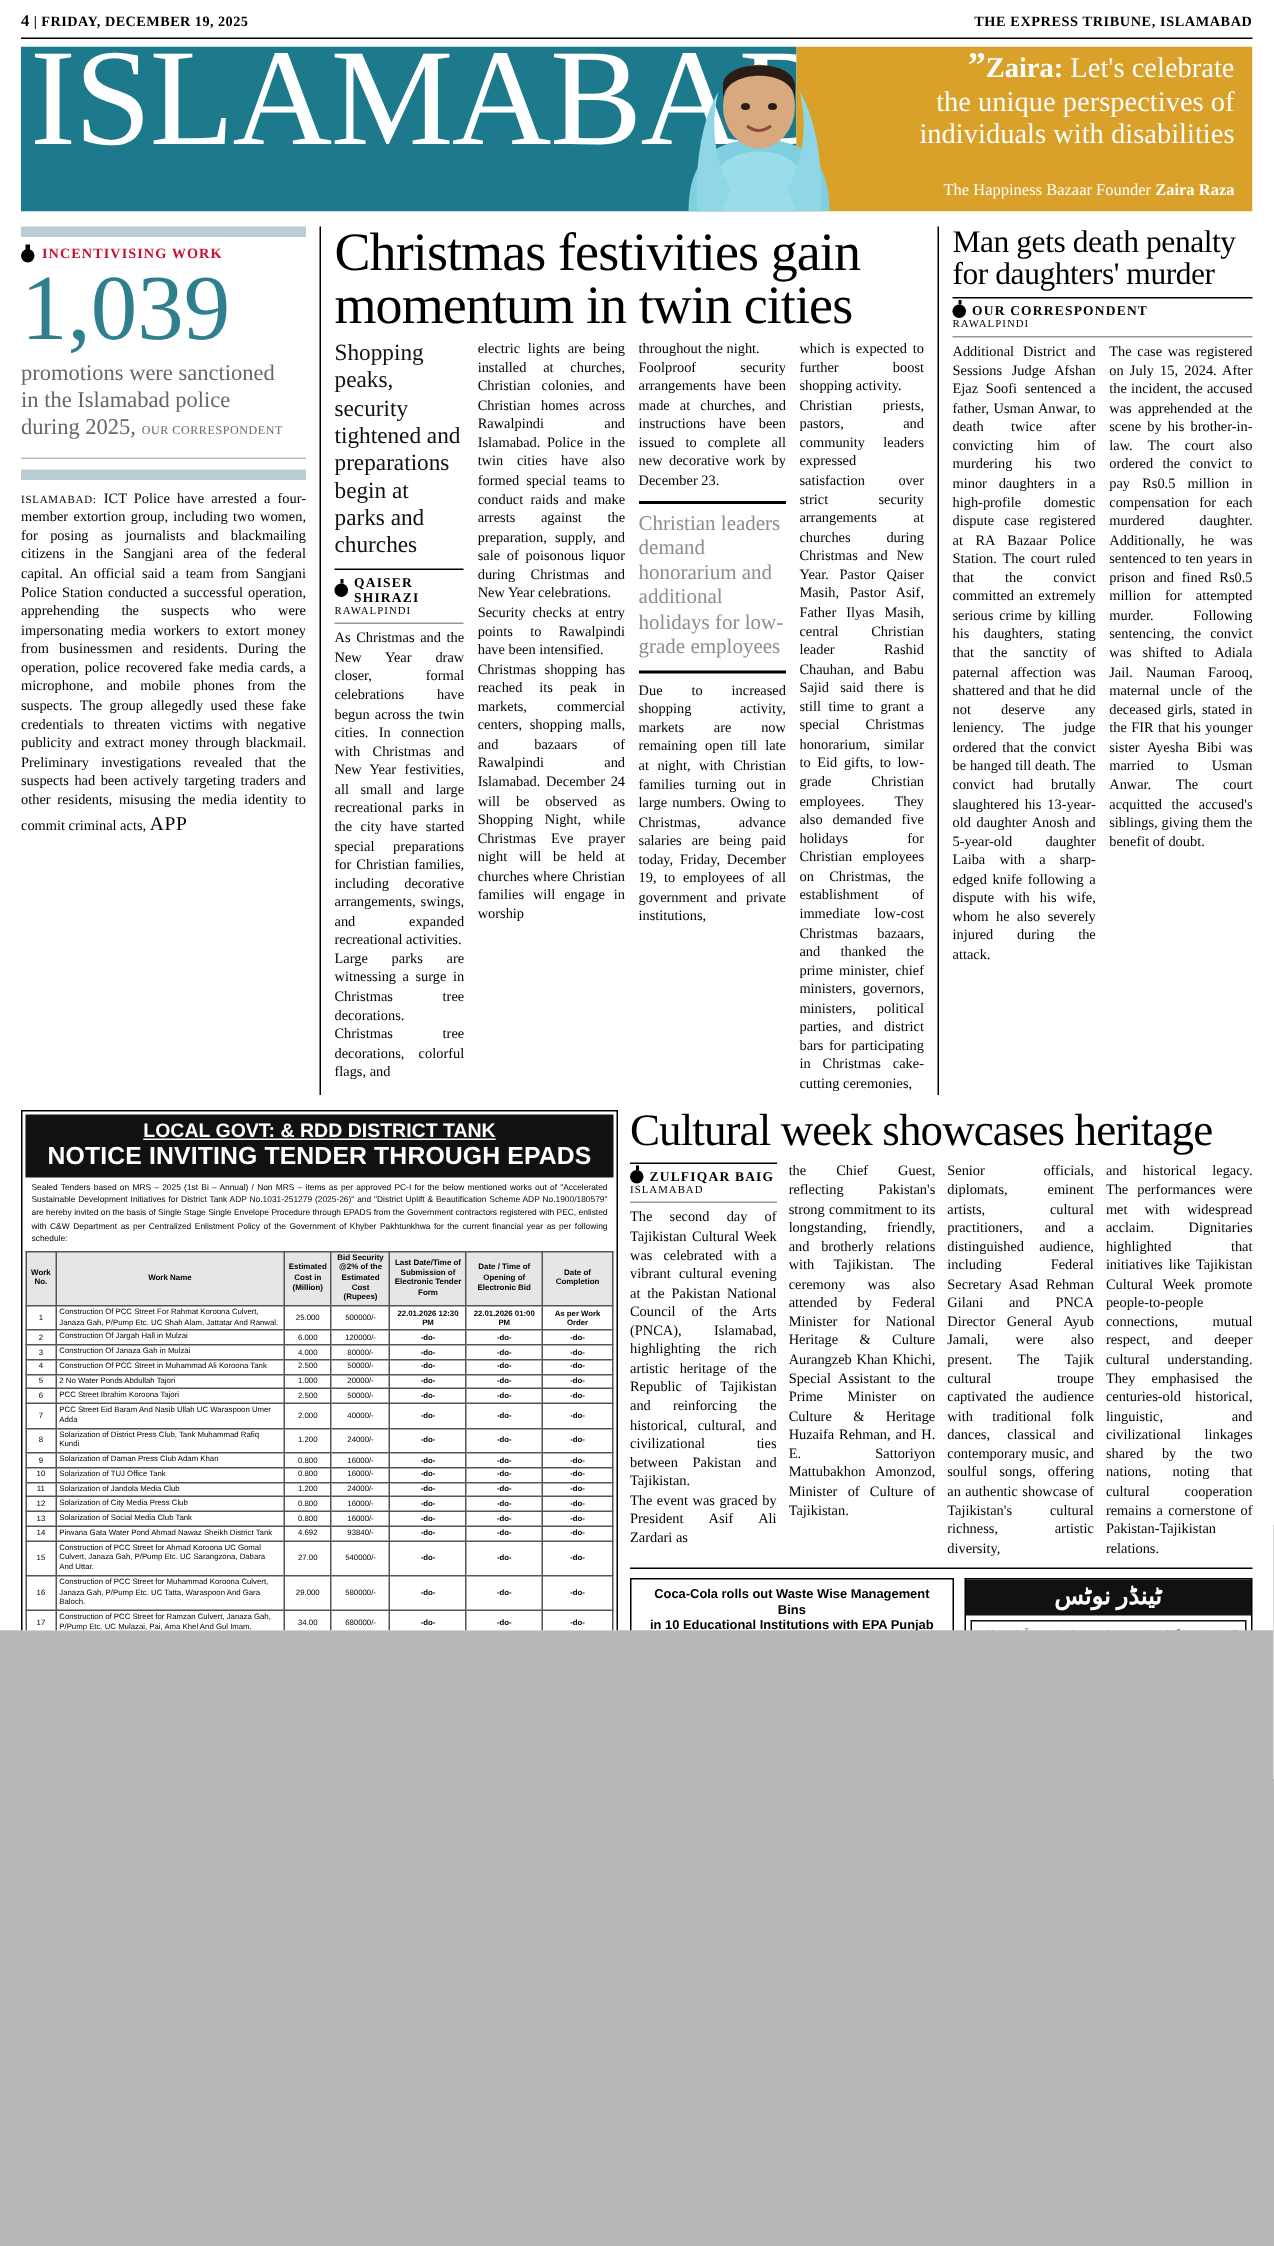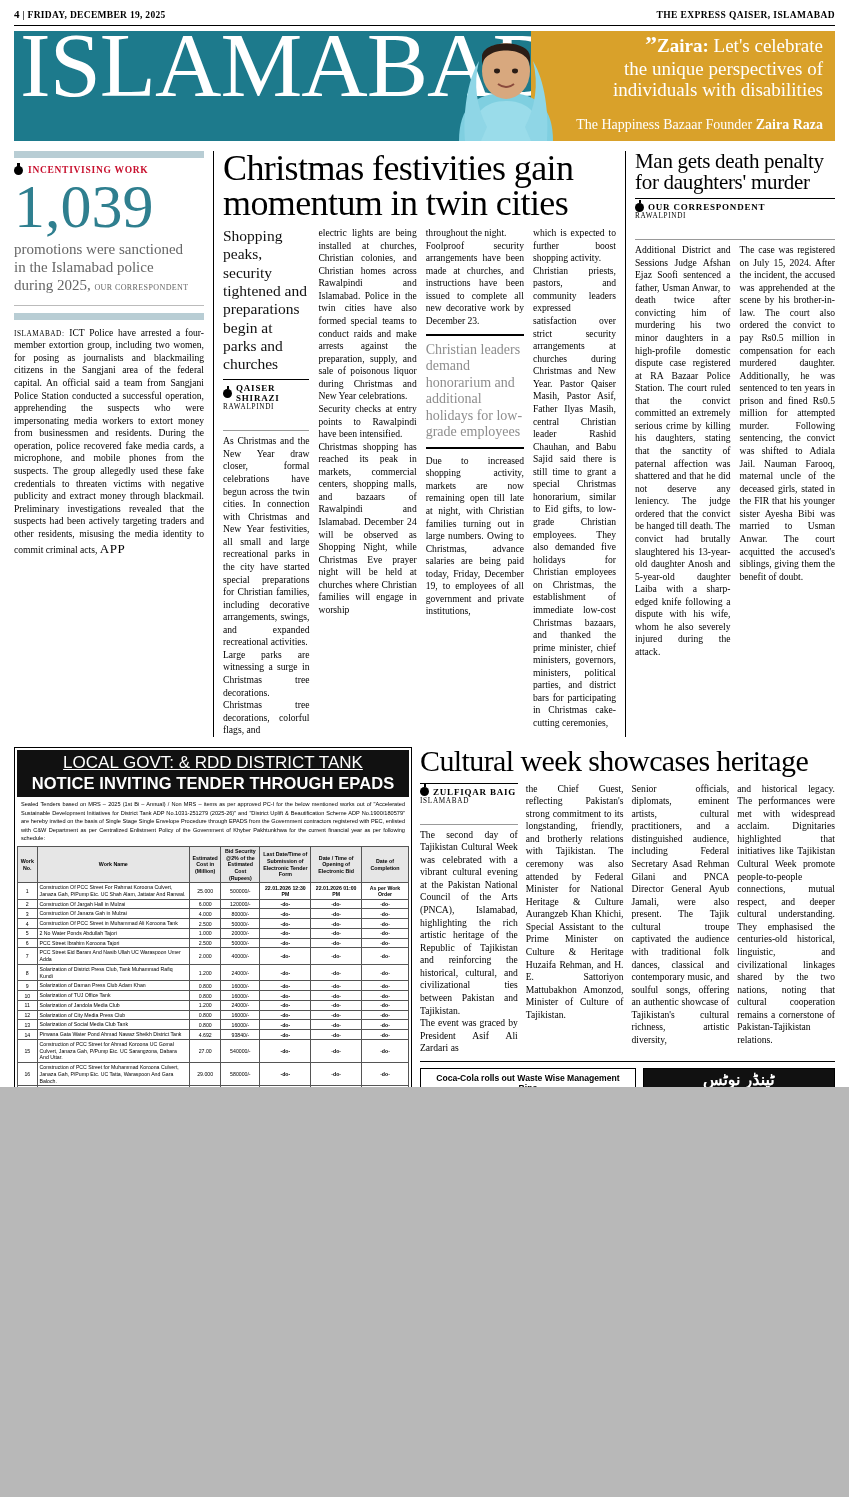--- a/index.html
+++ b/index.html
@@ -16,21 +16,21 @@
 
   .banner{margin:5px 14px 0 14px;height:110px;display:flex;position:relative;overflow:hidden;}
   .banner .left{background:#1d7a8c;flex:0 0 63%;position:relative;overflow:hidden;}
   .banner .left .wordmark{position:absolute;left:6px;top:-12px;color:#fff;
       font-family:"Liberation Serif",serif;font-size:92px;letter-spacing:-1px;line-height:1;}
   .banner .right{background:#d9a12a;flex:1 1 auto;position:relative;color:#fff;}
   .banner .right .quote{position:absolute;right:12px;top:0;text-align:right;line-height:1.12;}
   .banner .right .quote .l1{font-size:19px;}
   .banner .right .quote .l1 b{font-weight:bold;}
   .banner .right .quote .l2,.banner .right .quote .l3{font-size:19px;}
-  .banner .right .credit{position:absolute;right:12px;bottom:8px;font-size:14px;}
+  .banner .right .credit{position:absolute;right:12px;bottom:8px;font-size:11px;}
   .banner .right .credit b{font-weight:bold;}
   .portrait{position:absolute;left:52%;bottom:0;width:130px;height:110px;z-index:5;}
 
   
   .newszone{display:flex;margin:10px 14px 0 14px;}
   .col-a{width:190px;flex:0 0 190px;padding-right:9px;border-right:1px solid #000;}
   .col-b{flex:1 1 auto;padding:0 9px;border-right:1px solid #000;}
   .col-c{width:200px;flex:0 0 200px;padding-left:9px;}
 
   .kicker-bar{height:7px;background:#b8cdd4;margin-bottom:7px;}
@@ -49,32 +49,32 @@
   .body-t .tag{font-size:13px;letter-spacing:.5px;}
 
   .headline-xl{font-size:36px;line-height:.96;letter-spacing:-.6px;margin:0 0 7px 0;font-weight:normal;}
   .headline-md{font-size:21px;line-height:1.0;letter-spacing:-.3px;margin:0 0 5px 0;font-weight:normal;}
   .deck{font-size:15.5px;line-height:1.18;color:#111;margin-bottom:6px;}
 
   .byline{display:flex;align-items:center;gap:4px;font-family:"Liberation Serif",serif;font-size:9px;
           font-weight:bold;letter-spacing:.8px;border-top:1px solid #000;padding-top:3px;}
   .byline .globe{width:9px;height:9px;border-radius:50%;background:#000;position:relative;flex:0 0 9px;}
   .byline .globe:after{content:"";position:absolute;left:3.5px;top:-3px;width:2px;height:3px;background:#000;}
-  .byline-city{font-size:7.2px;letter-spacing:.7px;border-bottom:1px solid #999;padding-bottom:19px;margin-bottom:4px;}
+  .byline-city{font-size:7.2px;letter-spacing:.7px;border-bottom:1px solid #999;padding-bottom:4px;margin-bottom:4px;}
   .pullq{font-size:14px;line-height:1.18;color:#8d8d8d;}
   .pullq-rule{height:2px;background:#000;margin:6px 0 6px 0;}
 
   
   .adzone{display:flex;margin:10px 14px 12px 14px;gap:8px;}
   .ad-left{width:398px;flex:0 0 398px;border:1px solid #000;background:#fff;box-sizing:border-box;padding:2px;}
   .ad-right{flex:1 1 auto;}
 
   .blkhdr{background:#111;color:#fff;text-align:center;font-family:"Liberation Sans",sans-serif;padding:3px 2px 4px 2px;}
   .blkhdr .l1{font-size:12.5px;font-weight:bold;letter-spacing:.2px;}
-  .blkhdr .l2{font-size:17px;font-weight:normal;text-decoration:underline;}
+  .blkhdr .l2{font-size:13px;font-weight:bold;text-decoration:underline;}
   .blkhdr .l3{font-size:16.5px;font-weight:bold;letter-spacing:.1px;margin-top:1px;}
   .ad-intro{font-family:"Liberation Sans",sans-serif;font-size:5.6px;line-height:1.55;text-align:justify;padding:3px 4px;}
 
   table.tndr{width:100%;border-collapse:collapse;font-family:"Liberation Sans",sans-serif;font-size:5.2px;}
   table.tndr th,table.tndr td{border:.6px solid #555;padding:1px 2px;vertical-align:middle;}
   table.tndr th{background:#e6e6e6;text-align:center;font-weight:bold;font-size:5.3px;line-height:1.25;}
   table.tndr td.c{text-align:center;}
   table.tndr td.w{text-align:left;line-height:1.3;}
   table.tndr td.b{text-align:center;font-weight:bold;}
 
@@ -136,21 +136,21 @@
 <body>
 
 <div class="page">
 
   <div class="topbar">
     <div class="folio">
       <b>4</b>
       <span> | </span>
       <span>FRIDAY, DECEMBER 19, 2025</span>
     </div>
-    <div class="pub">THE EXPRESS QAISER, ISLAMABAD</div>
+    <div class="pub">THE EXPRESS TRIBUNE, ISLAMABAD</div>
   </div>
   <div class="rule-top"></div>
 
   <div class="banner">
     <div class="left">
       <div class="wordmark">ISLAMABAD</div>
     </div>
     <div class="right">
       <div class="quote">
         <div class="l1">

